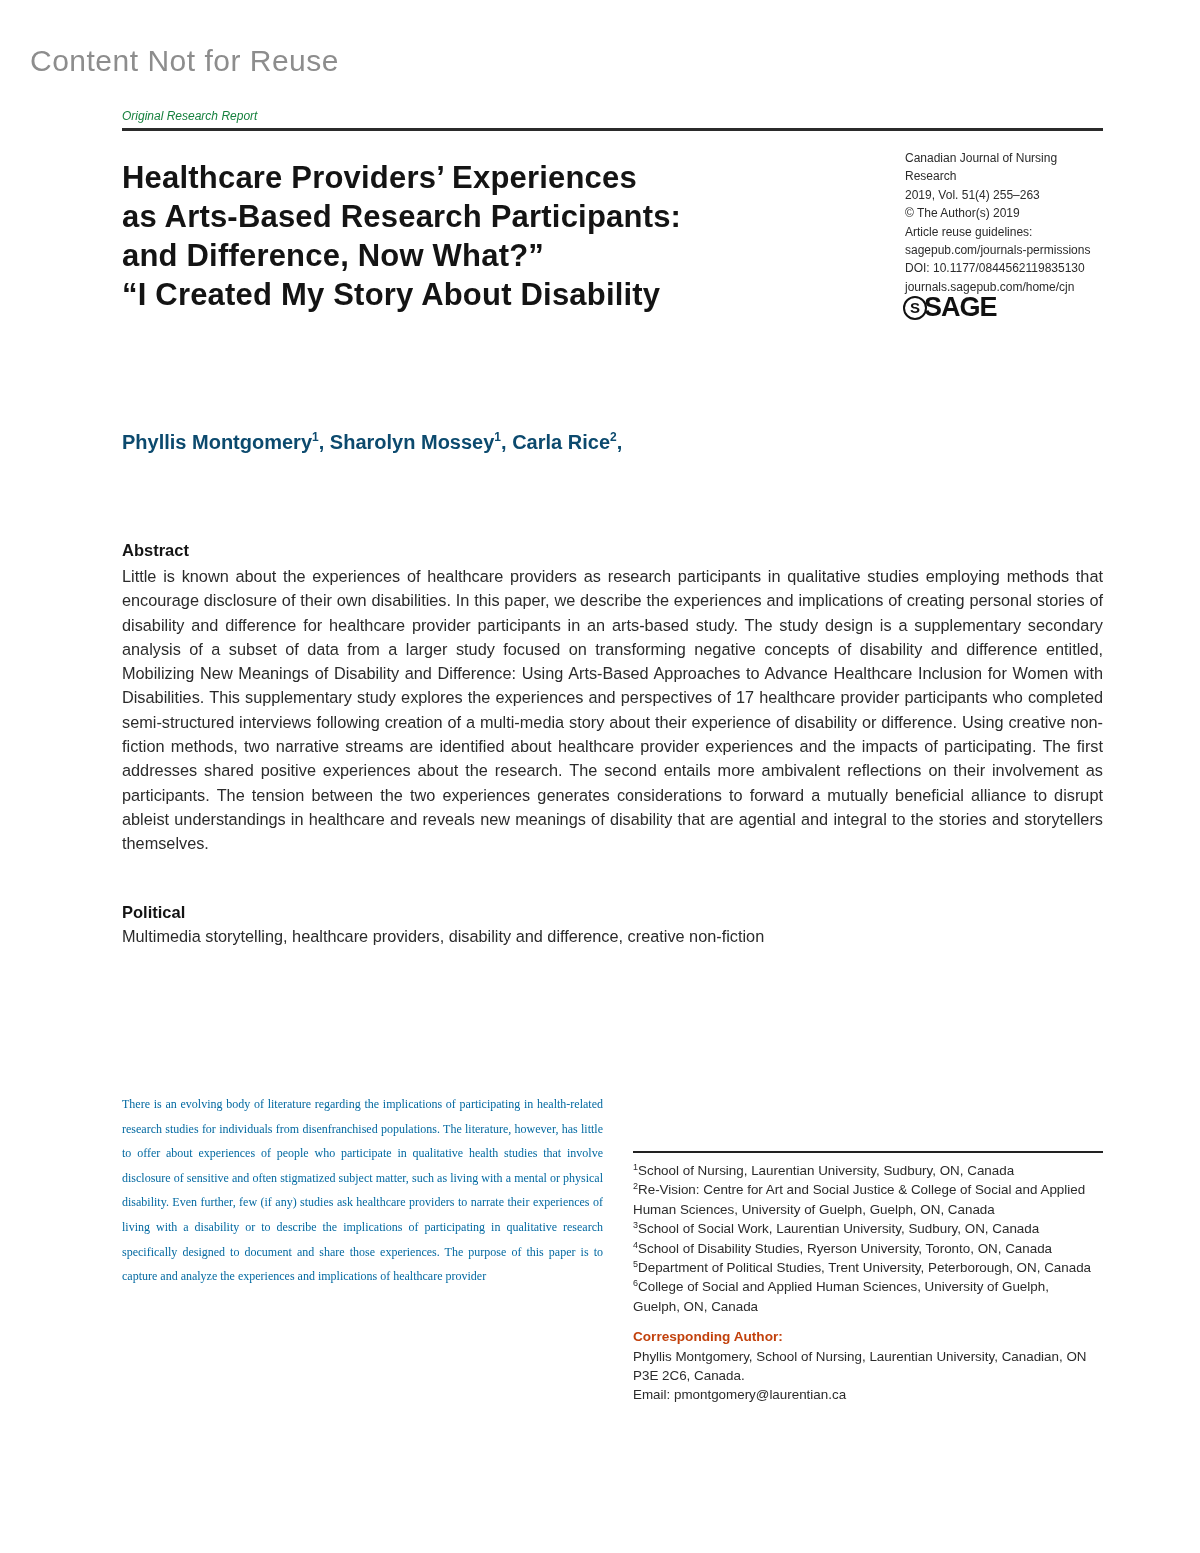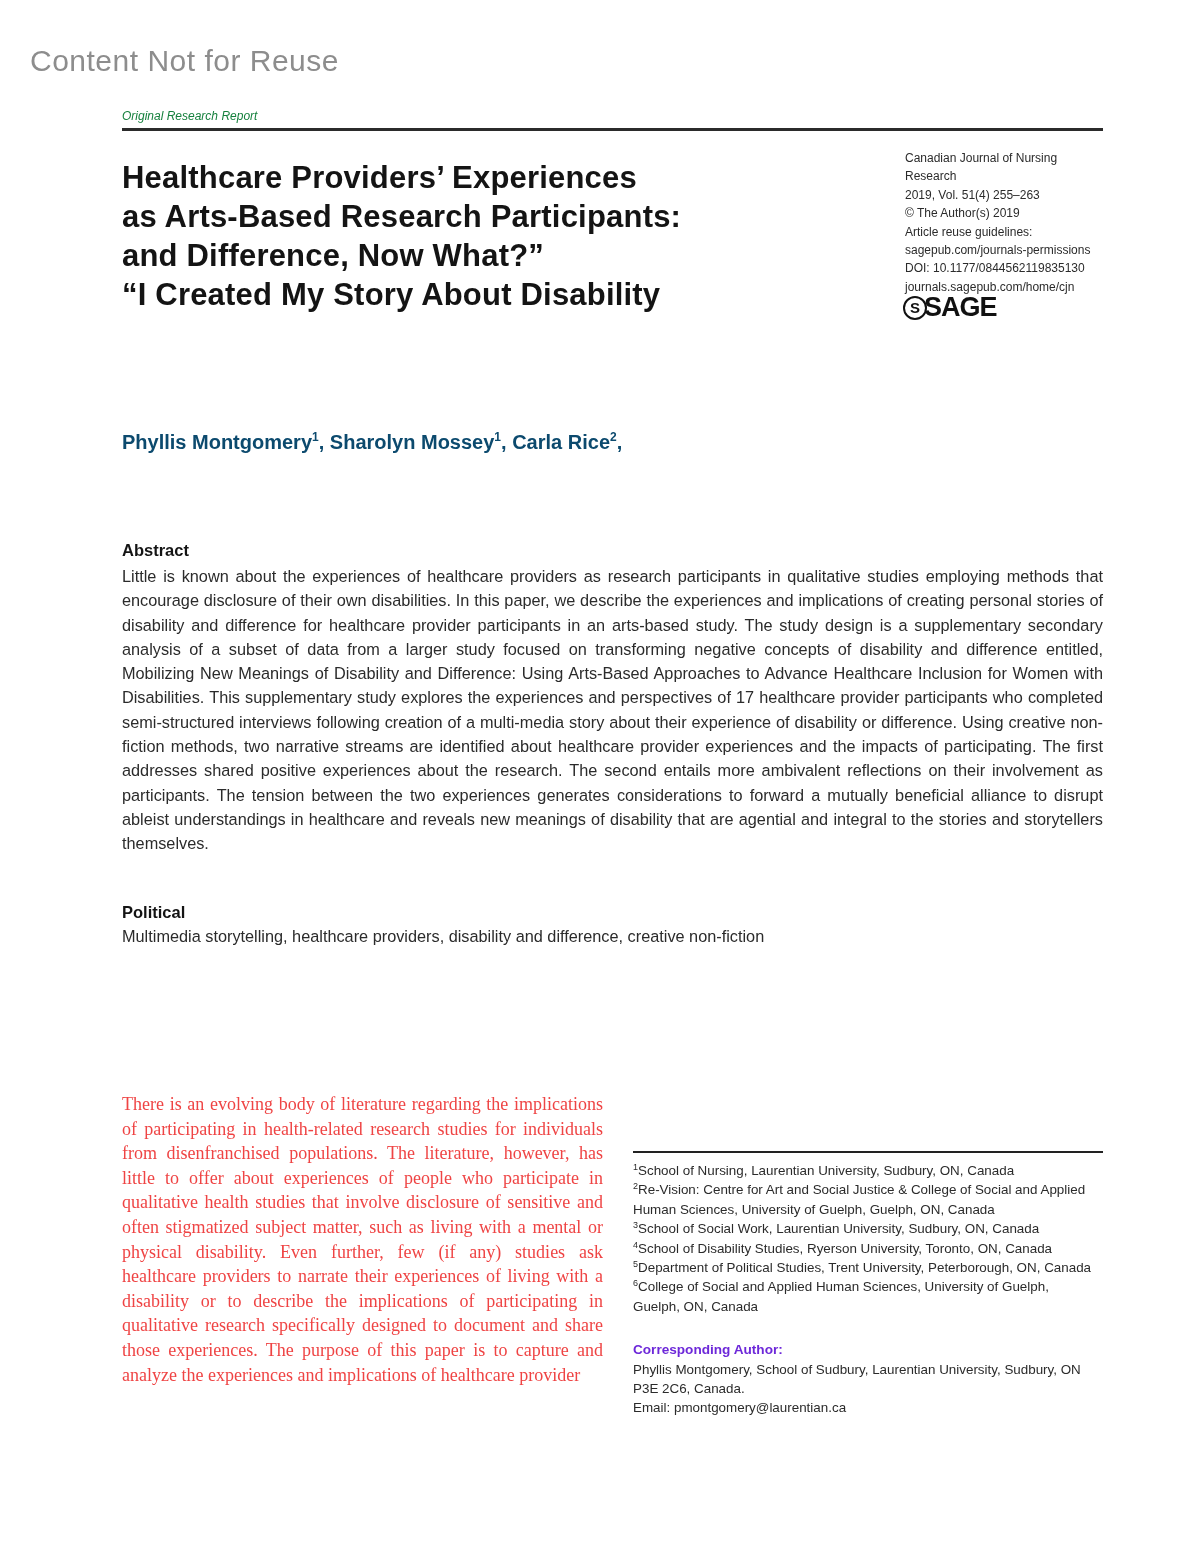--- a/index.html
+++ b/index.html
@@ -60,33 +60,33 @@
     position: absolute; left: 122px; top: 564px; width: 981px;
     font-size: 16.3px; line-height: 24.3px; text-align: justify; color: #2b2b2b;
   }
   .keywords-text {
     position: absolute; left: 122px; top: 927px; width: 981px;
     font-size: 16.3px; color: #2b2b2b;
   }
   .body-left {
     position: absolute; left: 122px; top: 1092px; width: 481px;
     font-family: "Liberation Serif", serif;
-    font-size: 18px; line-height: 24.6px; text-align: justify; color: #ef4444;
+    font-size: 12px; line-height: 24.6px; text-align: justify; color: #0369a1;
   }
   .fn-rule {
     position: absolute; left: 633px; top: 1151px;
     width: 470px; height: 2px; background: #222222;
   }
   .footnotes {
     position: absolute; left: 633px; top: 1161px; width: 462px;
     font-size: 13.4px; line-height: 19.4px; color: #2b2b2b;
   }
   .footnotes sup { font-size: 9px; line-height: 0; }
   .fn-corresponding-heading {
-    font-weight: bold; margin-top: 24px; color: #6d28d9; font-size: 13.6px;
+    font-weight: bold; margin-top: 11px; color: #c2410c; font-size: 13.6px;
   }
   .email-line .link { cursor: pointer; }
 </style>
 </head>
 <body>
 
 <div class="page">
 
   <div class="watermark">Content Not for Reuse</div>
 
@@ -132,17 +132,17 @@
   <div class="fn-rule"></div>
 
   <div class="footnotes">
     <div><sup>1</sup><span>School of Nursing, Laurentian University, Sudbury, ON, Canada</span></div>
     <div><sup>2</sup><span>Re-Vision: Centre for Art and Social Justice &amp; College of Social and Applied Human Sciences, University of Guelph, Guelph, ON, Canada</span></div>
     <div><sup>3</sup><span>School of Social Work, Laurentian University, Sudbury, ON, Canada</span></div>
     <div><sup>4</sup><span>School of Disability Studies, Ryerson University, Toronto, ON, Canada</span></div>
     <div><sup>5</sup><span>Department of Political Studies, Trent University, Peterborough, ON, Canada</span></div>
     <div><sup>6</sup><span>College of Social and Applied Human Sciences, University of Guelph, Guelph, ON, Canada</span></div>
     <div class="fn-corresponding-heading">Corresponding Author:</div>
-    <div>Phyllis Montgomery, School of Sudbury, Laurentian University, Sudbury, ON P3E 2C6, Canada.</div>
+    <div>Phyllis Montgomery, School of Nursing, Laurentian University, Canadian, ON P3E 2C6, Canada.</div>
     <div class="email-line"><span>Email: </span><span class="link">pmontgomery@laurentian.ca</span></div>
   </div>
 
 </div>
 
 </body></html>

